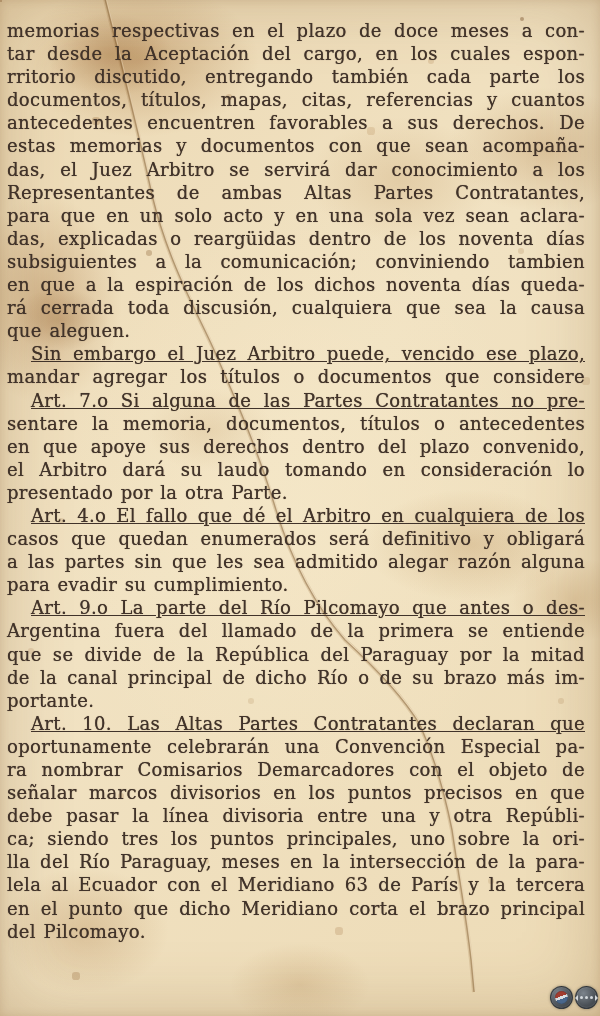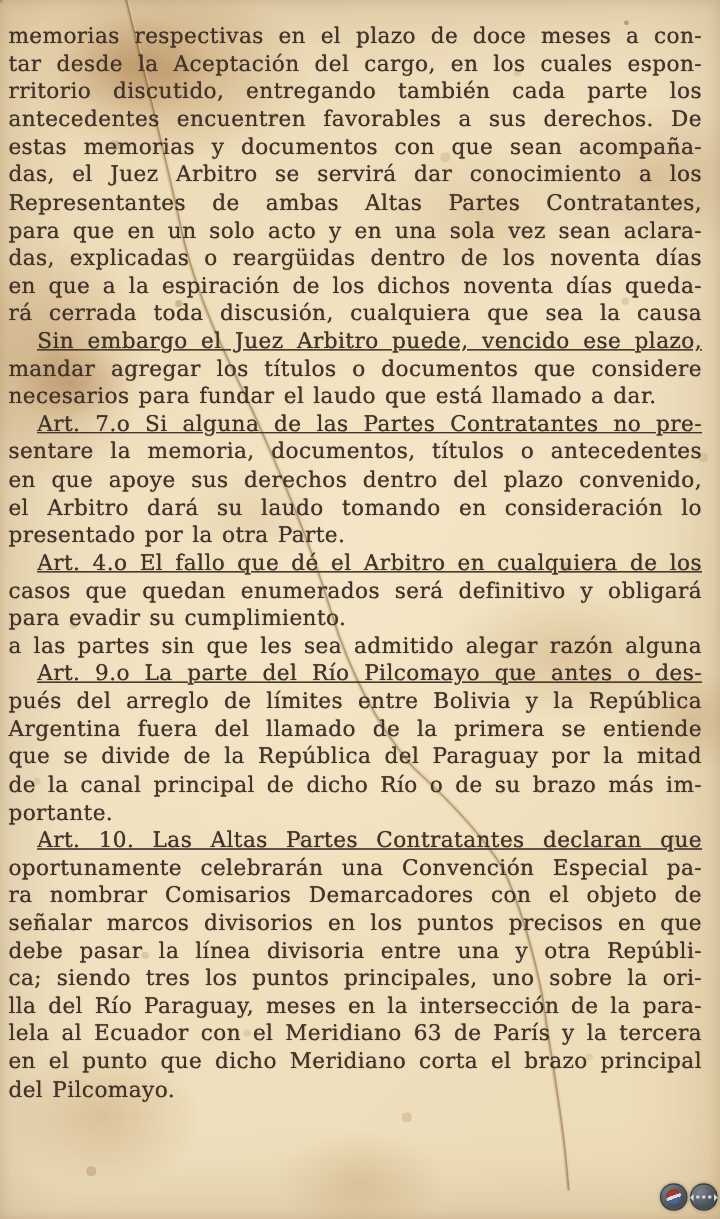--- a/index.html
+++ b/index.html
@@ -84,42 +84,43 @@
     <path d="M105.5,-5 C121.5,60 139.5,130 153.5,195 C169.5,262 197.5,310 215.5,350
              C237.5,400 259.5,450 277.5,510 C291.5,555 311.5,600 346.5,640
              C381.5,672 406.5,700 421.5,725 C433.5,752 445.5,790 453.5,830
              C459.5,872 467.5,915 472.5,960 L475.5,992" fill="none" stroke="#fff3da" stroke-opacity="0.38" stroke-width="1"></path>
   </svg>
 
   <div class="textblock" id="textblock">
       <div class="line">memorias respectivas en el plazo de doce meses a con-</div>
       <div class="line">tar desde la Aceptación del cargo, en los cuales espon-</div>
       <div class="line">rritorio discutido, entregando también cada parte los</div>
+      <div class="line">documentos, títulos, mapas, citas, referencias y cuantos</div>
       <div class="line">antecedentes encuentren favorables a sus derechos. De</div>
       <div class="line">estas memorias y documentos con que sean acompaña-</div>
       <div class="line">das, el Juez Arbitro se servirá dar conocimiento a los</div>
       <div class="line">Representantes de ambas Altas Partes Contratantes,</div>
       <div class="line">para que en un solo acto y en una sola vez sean aclara-</div>
       <div class="line">das, explicadas o reargüidas dentro de los noventa días</div>
+      <div class="line">subsiguientes a la comunicación; conviniendo tambien</div>
       <div class="line">en que a la espiración de los dichos noventa días queda-</div>
       <div class="line">rá cerrada toda discusión, cualquiera que sea la causa</div>
+      <div class="line last">que aleguen.</div>
       <div class="line indent">Sin embargo el Juez Arbitro puede, vencido ese plazo,</div>
       <div class="line">mandar agregar los títulos o documentos que considere</div>
-      <div class="line last">necesarios para fundar el laudo que está llamado a dar.</div>
       <div class="line indent">Art. 7.o Si alguna de las Partes Contratantes no pre-</div>
       <div class="line">sentare la memoria, documentos, títulos o antecedentes</div>
       <div class="line">en que apoye sus derechos dentro del plazo convenido,</div>
       <div class="line">el Arbitro dará su laudo tomando en consideración lo</div>
       <div class="line last">presentado por la otra Parte.</div>
       <div class="line indent">Art. 4.o El fallo que dé el Arbitro en cualquiera de los</div>
       <div class="line">casos que quedan enumerados será definitivo y obligará</div>
+      <div class="line">a las partes sin que les sea admitido alegar razón alguna</div>
       <div class="line last">para evadir su cumplimiento.</div>
-      <div class="line">a las partes sin que les sea admitido alegar razón alguna</div>
       <div class="line indent">Art. 9.o La parte del Río Pilcomayo que antes o des-</div>
-      <div class="line">pués del arreglo de límites entre Bolivia y la República</div>
       <div class="line">Argentina fuera del llamado de la primera se entiende</div>
       <div class="line">que se divide de la República del Paraguay por la mitad</div>
       <div class="line">de la canal principal de dicho Río o de su brazo más im-</div>
       <div class="line last">portante.</div>
       <div class="line indent">Art. 10. Las Altas Partes Contratantes declaran que</div>
       <div class="line">oportunamente celebrarán una Convención Especial pa-</div>
       <div class="line">ra nombrar Comisarios Demarcadores con el objeto de</div>
       <div class="line">señalar marcos divisorios en los puntos precisos en que</div>
       <div class="line">debe pasar la línea divisoria entre una y otra Repúbli-</div>
       <div class="line">ca; siendo tres los puntos principales, uno sobre la ori-</div>

